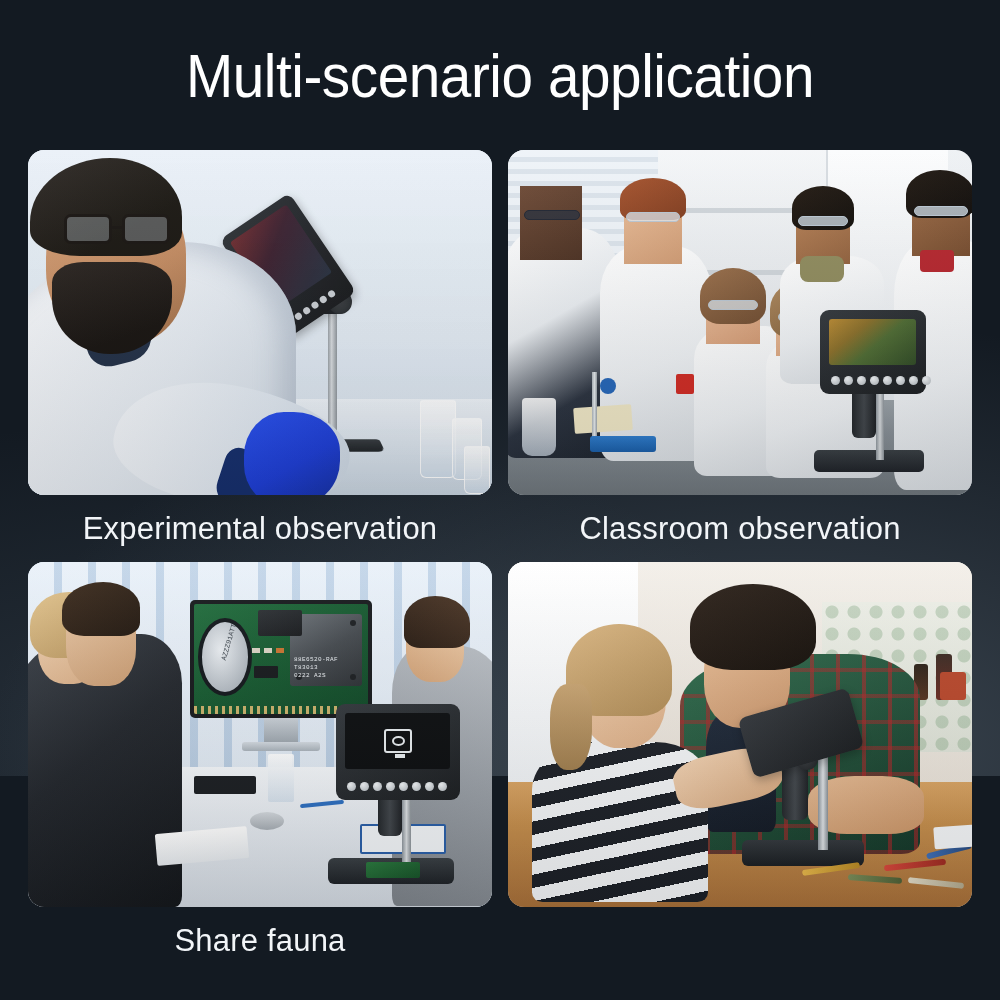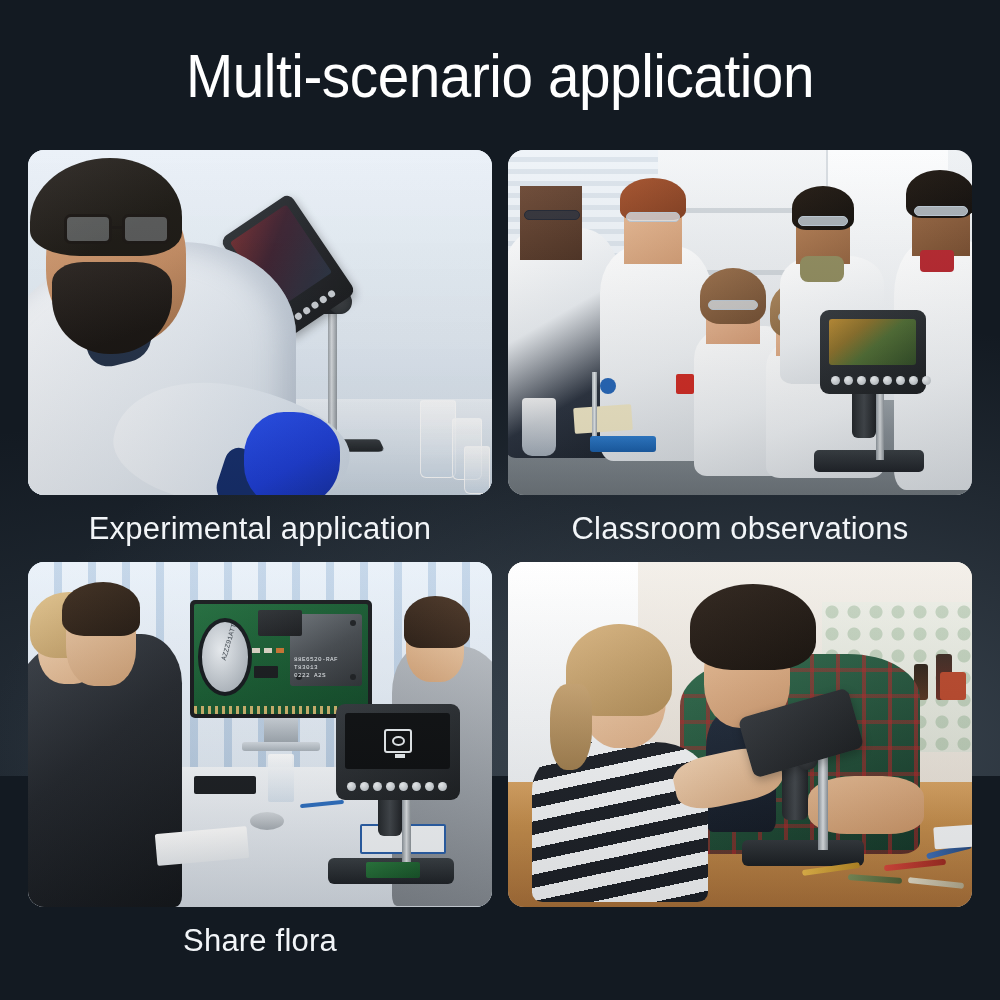--- a/index.html
+++ b/index.html
@@ -248,21 +248,21 @@
         <div class="p1-beard"></div>
         <div class="p1-hair"></div>
         <div class="p1-glass">
             <i></i>
             <i></i>
             <b></b>
           </div>
 
         <div class="glow-soft"></div>
       </div>
-      <div class="caption">Experimental application</div>
+      <div class="caption">Experimental observation</div>
     </div>
 
     <div class="cell">
       <div class="photo p2">
         <div class="p2-win"></div>
         <div class="p2-shelf">
           <i style="top:58px"></i>
             <i style="top:120px"></i>
             <i style="top:182px"></i>
         </div>
@@ -331,21 +331,21 @@
               <s></s>
               <s></s>
               <s></s>
               <s></s>
               <s></s>
           </div>
         </div>
 
         <div class="glow-soft"></div>
       </div>
-      <div class="caption">Classroom observations</div>
+      <div class="caption">Classroom observation</div>
     </div>
 
     <div class="cell">
       <div class="photo p3">
         <div class="p3-win"></div>
         <div class="p3-table"></div>
 
         <div class="p3-monitor">
           <div class="p3-pcb">
             <div class="p3-coin">
@@ -407,21 +407,21 @@
               <s></s>
               <s></s>
               <s></s>
               <s></s>
               <s></s>
           </div>
         </div>
 
         <div class="glow-soft"></div>
       </div>
-      <div class="caption">Share flora</div>
+      <div class="caption">Share fauna</div>
     </div>
 
     <div class="cell">
       <div class="photo p4">
         <div class="p4-kitchen"></div>
         <div class="p4-tile"></div>
         <div class="p4-window"></div>
         <div class="layer" style="right:20px; top:92px; width:16px; height:46px; background:linear-gradient(180deg,#3a2a22,#6b2b22); border-radius:3px;"></div>
         <div class="layer" style="right:44px; top:102px; width:14px; height:36px; background:linear-gradient(180deg,#2b2118,#55331f); border-radius:3px;"></div>
         <div class="layer" style="right:6px; top:110px; width:26px; height:28px; background:#b8472b; border-radius:3px;"></div>

